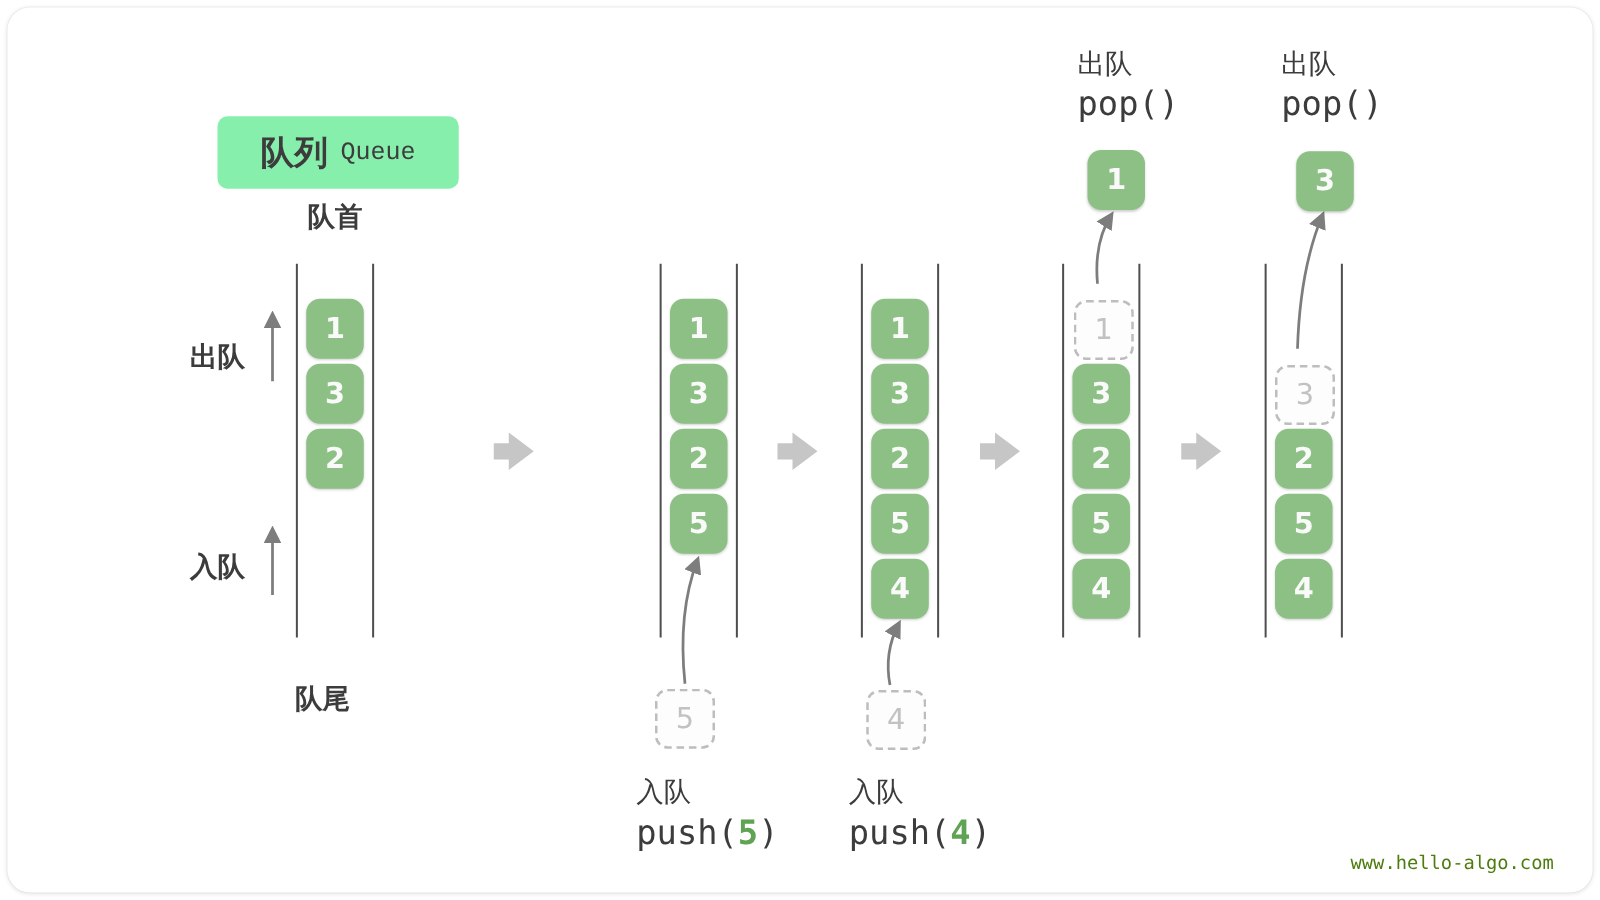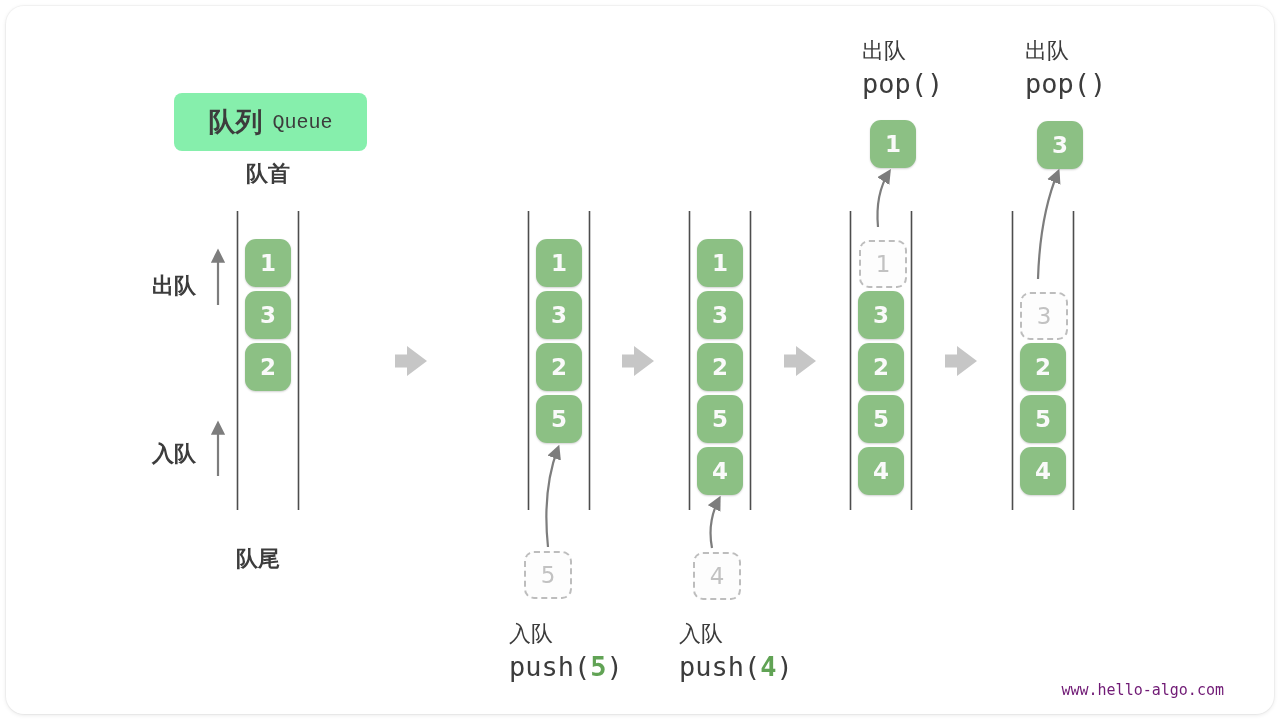--- a/index.html
+++ b/index.html
@@ -52,23 +52,23 @@
 
   .op-block { position: absolute; white-space: nowrap; }
   .op-action { font-size: 22px; color: #3c3c3c; line-height: 34px; }
   .op-code {
     font-family: "DejaVu Sans Mono", monospace;
     font-size: 27px; color: #3c3c3c; line-height: 32px;
   }
   .op-code .arg { color: #61a355; font-weight: 700; }
 
   .watermark {
-    position: absolute; right: 50px; top: 675px;
+    position: absolute; right: 31px; top: 675px;
     font-family: "DejaVu Sans Mono", monospace;
-    font-size: 15px; color: #701a75;
+    font-size: 15px; color: #4d7c0f;
   }
 </style>
 </head>
 <body>
 
 <div class="canvas">
 
   <svg class="overlay" viewBox="0 0 1280 720">
     <defs>
       <marker id="ah" viewBox="0 0 10 10" refX="7.5" refY="5" markerWidth="6.5" markerHeight="6.5" orient="auto-start-reverse">

